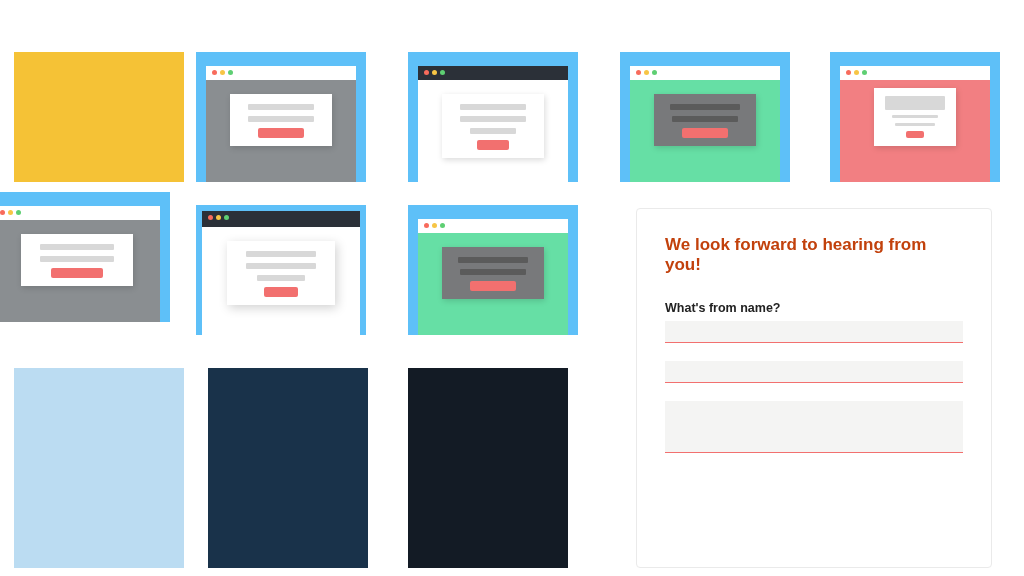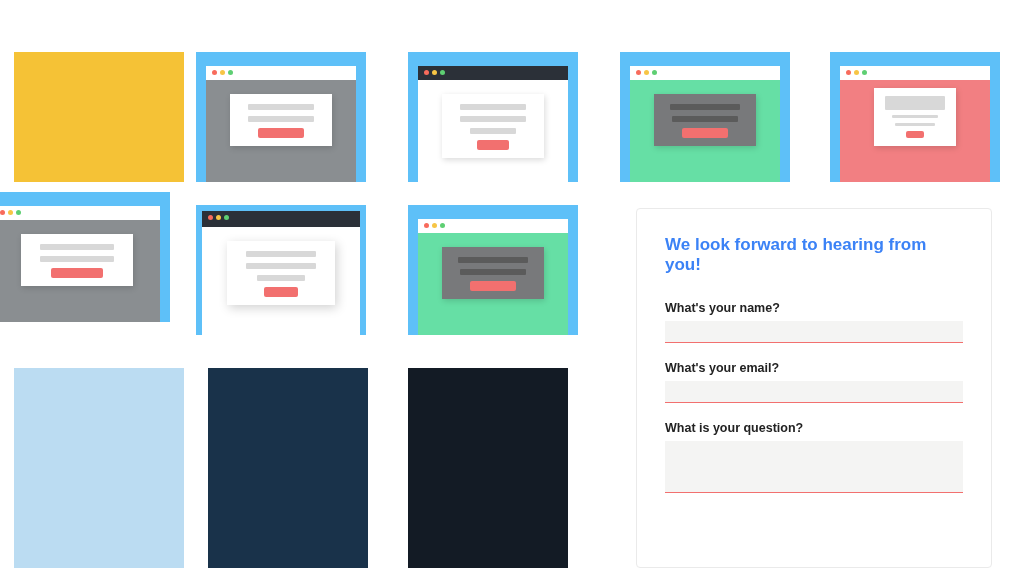--- a/index.html
+++ b/index.html
@@ -85,21 +85,21 @@
     width: 356px;
     height: 360px;
     background:#fff;
     border:1px solid #eaeaea;
     border-radius:4px;
     padding: 26px 28px 20px 28px;
   }
   .form-title {
     font-size: 17px;
     font-weight: 700;
-    color:#3b82f6;
+    color:#c2410c;
     margin-bottom: 26px;
   }
   .field-label {
     font-size: 12.5px;
     font-weight:600;
     color:#222;
     margin-bottom:6px;
   }
   .field-input {
     width:100%;
@@ -284,24 +284,22 @@
     </div>
   </div>
 
   <div class="tile r3c1 solid-lightblue"></div>
   <div class="tile r3c2 solid-navy"></div>
   <div class="tile r3c3 solid-slate"></div>
 
   <div class="form-panel">
     <div class="form-title">We look forward to hearing from you!</div>
 
-    <div class="field-label">What's your name?</div>
+    <div class="field-label">What's from name?</div>
     <input class="field-input" value="" style="">
 
-    <div class="field-label">What's your email?</div>
     <input class="field-input" value="" style="">
 
-    <div class="field-label">What is your question?</div>
     <textarea class="field-textarea" style=""></textarea>
 
   </div>
 
 </div>
 
 </body></html>

